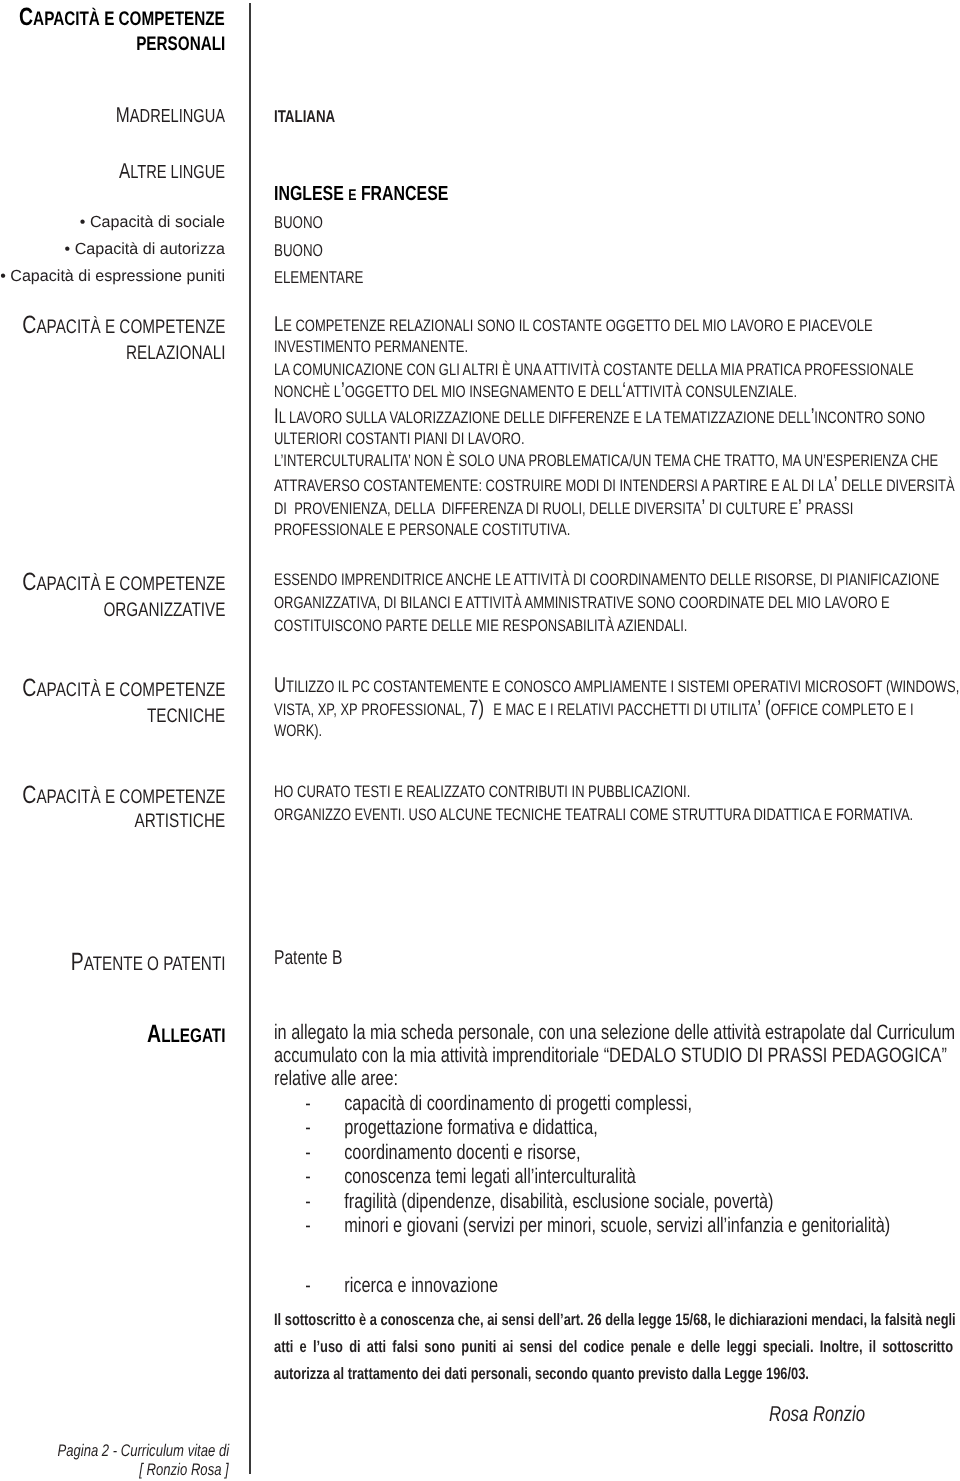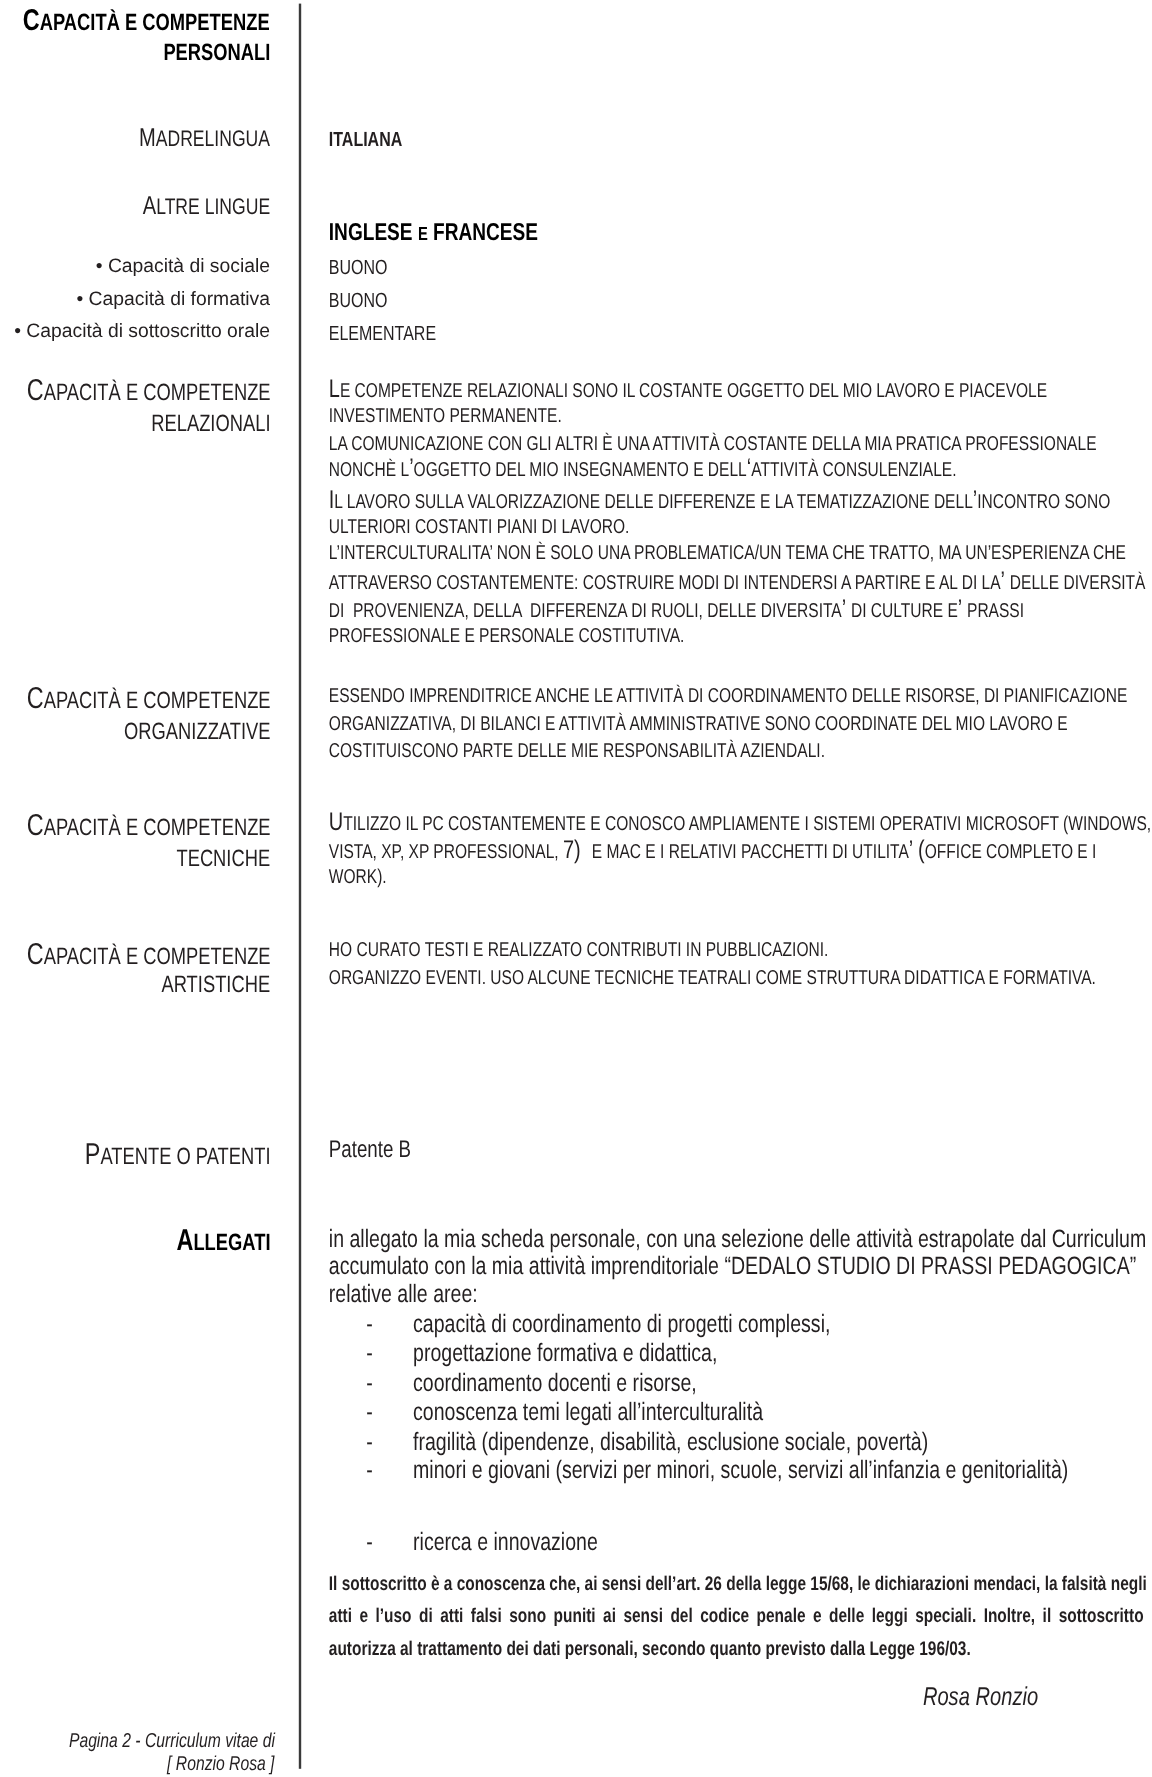--- a/index.html
+++ b/index.html
@@ -79,26 +79,26 @@
       <span class="nwr"><span class="c1">A</span><span class="c2">LTRE LINGUE</span></span>
     </div>
   <div class="val lingue" style="left:274px;top:183px;"><span class="nw"><span class="g1">INGLESE</span><span class="g1"> </span><span class="g2">E</span><span class="g1"> </span><span class="g1">FRANCESE</span></span></div>
 
   <div class="plainlbl" style="left:0;width:225px;top:213px;">
       <span class="nwr"><span>•</span> <span>Capacità di sociale</span></span>
     </div>
   <div class="val capsval" style="left:274px;top:213px;"><span class="nw">BUONO</span></div>
 
   <div class="plainlbl" style="left:0;width:225px;top:240px;">
-      <span class="nwr"><span>•</span> <span>Capacità di formativa</span></span>
+      <span class="nwr"><span>•</span> <span>Capacità di autorizza</span></span>
     </div>
   <div class="val capsval" style="left:274px;top:241px;"><span class="nw">BUONO</span></div>
 
   <div class="plainlbl" style="left:0;width:225px;top:267px;">
-      <span class="nwr"><span>•</span> <span>Capacità di sottoscritto orale</span></span>
+      <span class="nwr"><span>•</span> <span>Capacità di espressione puniti</span></span>
     </div>
   <div class="val capsval" style="left:274px;top:268px;"><span class="nw">ELEMENTARE</span></div>
 
   <div class="lbl ll" style="left:0;width:225px;top:311px;">
       <span class="nwr"><span class="c1">C</span><span class="c2">APACITÀ E COMPETENZE</span></span>
     </div>
   <div class="lbl ll" style="left:0;width:225px;top:342px;">
       <span class="nwr"><span class="c2">RELAZIONALI</span></span>
     </div>
   <div class="textblock" style="left:274px;top:314px;">

